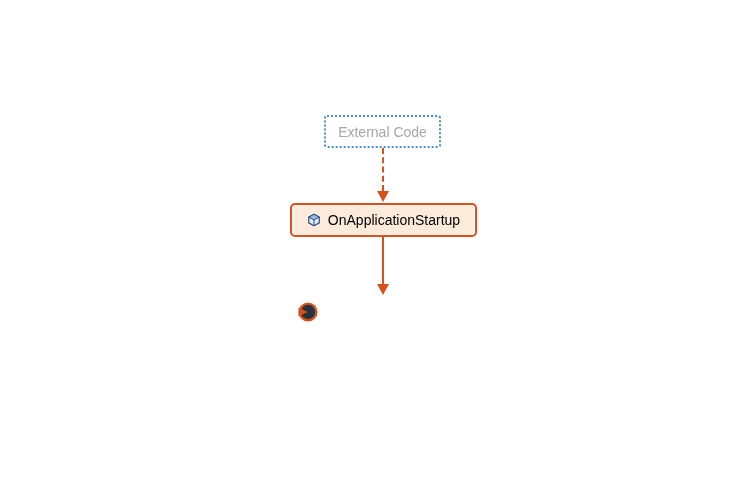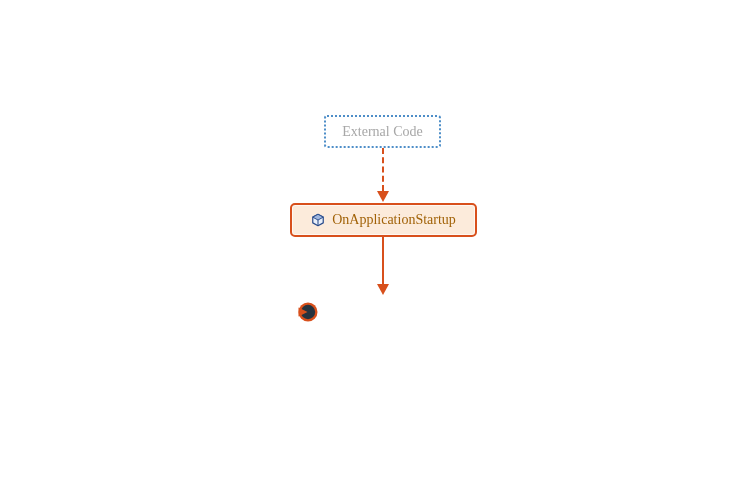--- a/index.html
+++ b/index.html
@@ -1,31 +1,31 @@
 <!DOCTYPE html>
 <html><head>
 <meta charset="utf-8">
 <style>
   html,body{margin:0;padding:0;}
   .canvas{
     position:relative;
     width:753px;height:502px;
     background:#FFFFFF;
     overflow:hidden;
-    font-family:Liberation Serif, serif;
+    font-family:Liberation Sans, sans-serif;
   }
   .node{
     position:absolute;
     box-sizing:border-box;
     display:flex;
     align-items:center;
     justify-content:center;
     gap:7px;
     font-size:14px;
-    color:#a16207;
+    color:#000000;
     cursor:default;
     white-space:nowrap;
   }
   .node-external{
     left:324px;top:115px;width:117px;height:33px;
     border:2px dotted #4E8EC8;
     border-radius:3px;
     background:#FFFFFF;
     color:#A7A7A7;
   }

